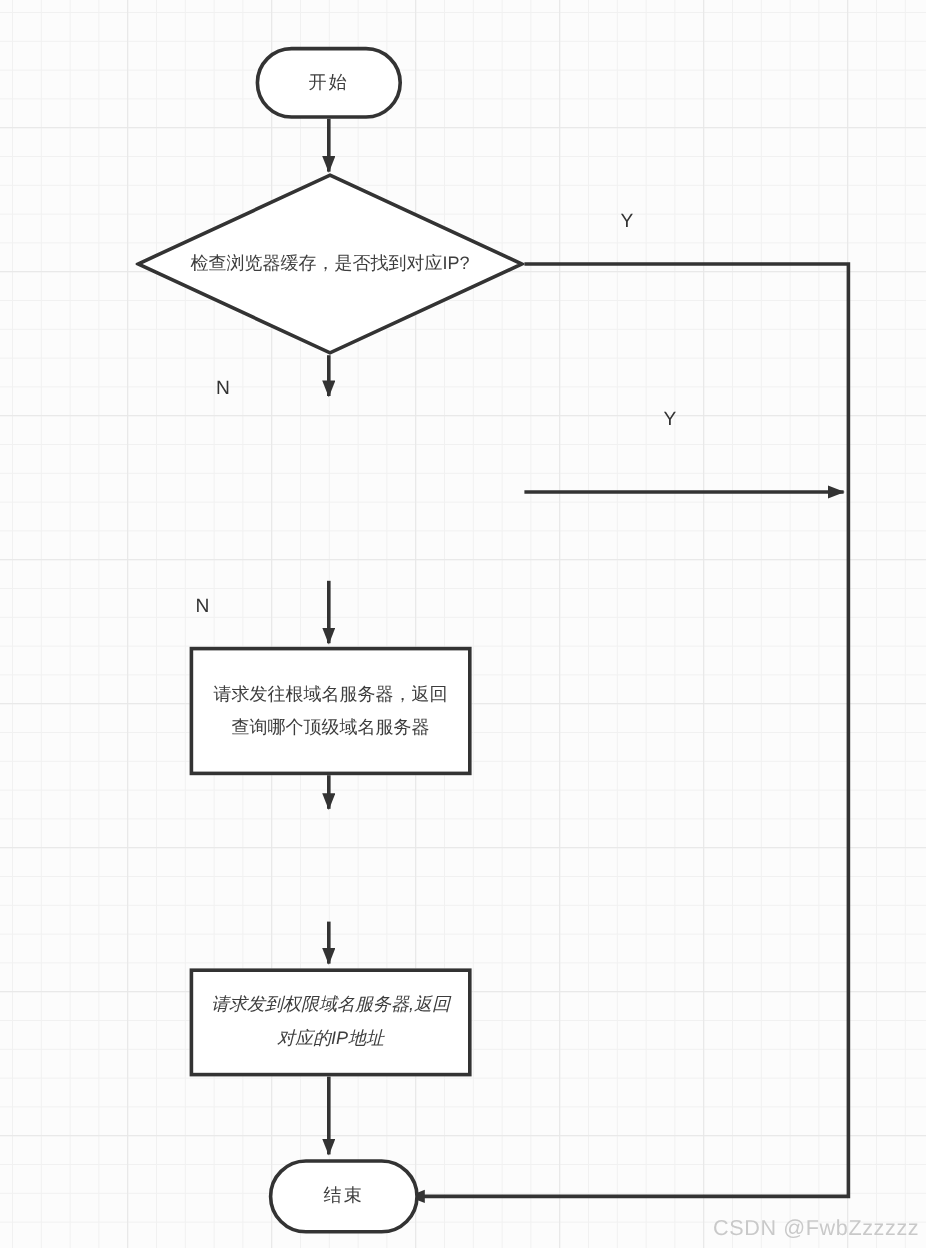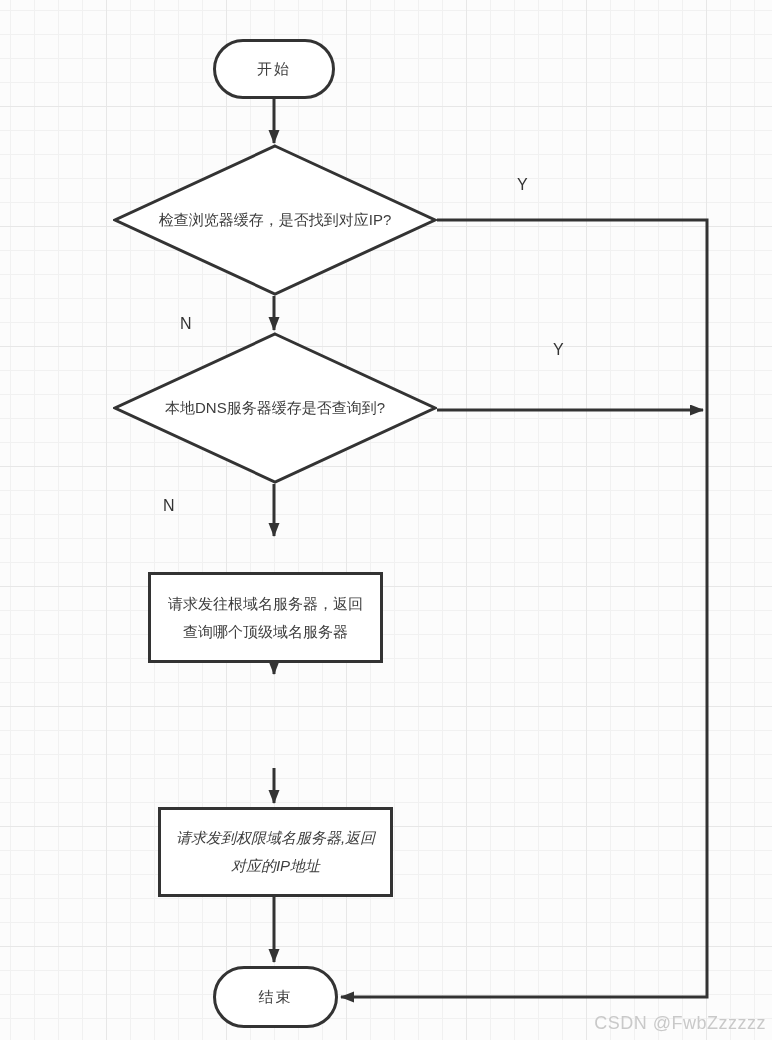--- a/index.html
+++ b/index.html
@@ -125,37 +125,31 @@
     <span>开始</span>
   </div>
 
   <div class="node diamond" style="left:113px; top:144px; width:324px; height:152px;">
     <svg class="diamond-shape" viewBox="0 0 324 152" preserveAspectRatio="none">
       <polygon points="162,2 322,76 162,150 2,76"></polygon>
     </svg>
     <span class="node-label">检查浏览器缓存，是否找到对应IP?</span>
   </div>
 
-  <div class="node diamond" style="left:113px; top:332px; width:324px; height:152px;">
-    <svg class="diamond-shape" viewBox="0 0 324 152" preserveAspectRatio="none">
-      <polygon points="162,2 322,76 162,150 2,76"></polygon>
-    </svg>
-    <span class="node-label">本地DNS服务器缓存是否查询到?</span>
-  </div>
 
-  <div class="node process" style="left:148px; top:539px; width:235px; height:91px;margin-top:33px;">
+  <div class="node process" style="left:158px; top:539px; width:235px; height:107px;">
     <span>请求发往根域名服务器，返回查询哪个顶级域名服务器</span>
   </div>
 
 
   <div class="node process" style="left:158px; top:807px; width:235px; height:90px;font-style:italic;">
     <span>请求发到权限域名服务器,返回对应的IP地址</span>
   </div>
 
-  <div class="node terminal" style="left:213px; top:966px; width:125px; height:62px;">
+  <div class="node terminal" style="left:224px; top:966px; width:125px; height:62px;">
     <span>结束</span>
   </div>
 
   <span class="branch-label" style="left:517px; top:176px;">Y</span>
   <span class="branch-label" style="left:180px; top:315px;">N</span>
   <span class="branch-label" style="left:553px; top:341px;">Y</span>
   <span class="branch-label" style="left:163px; top:497px;">N</span>
 
   <span class="watermark">CSDN @FwbZzzzzz</span>
 

